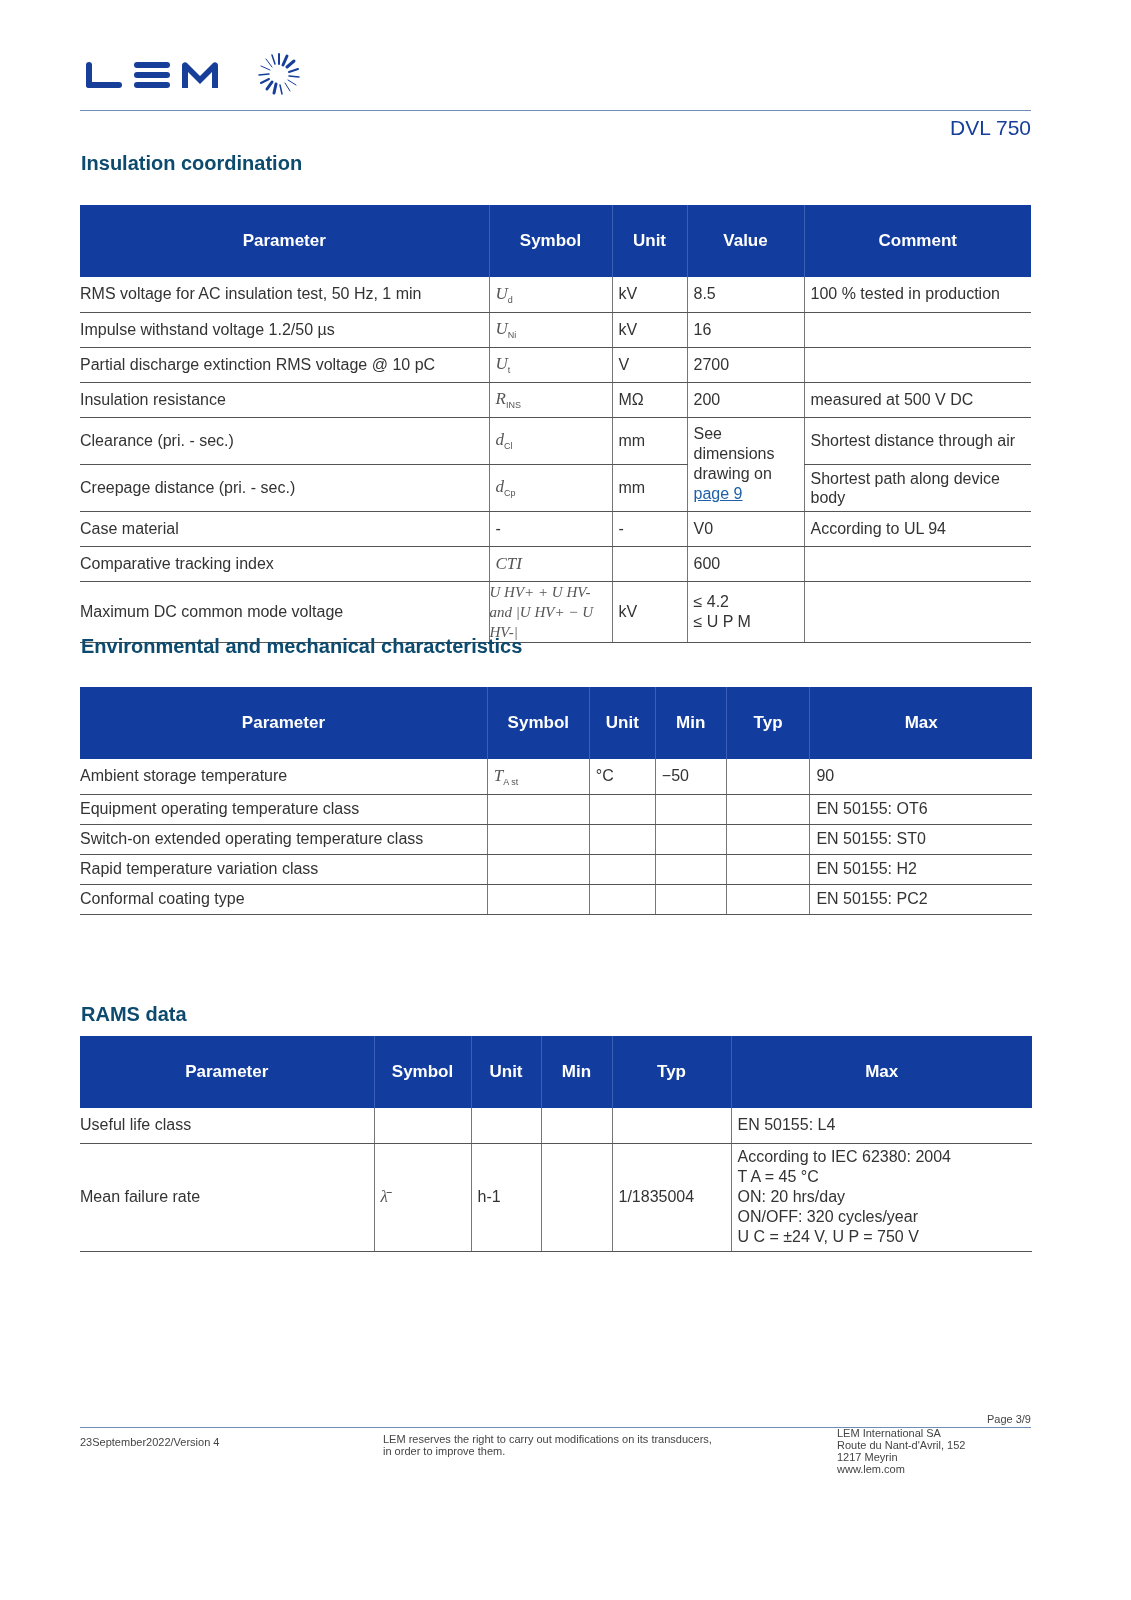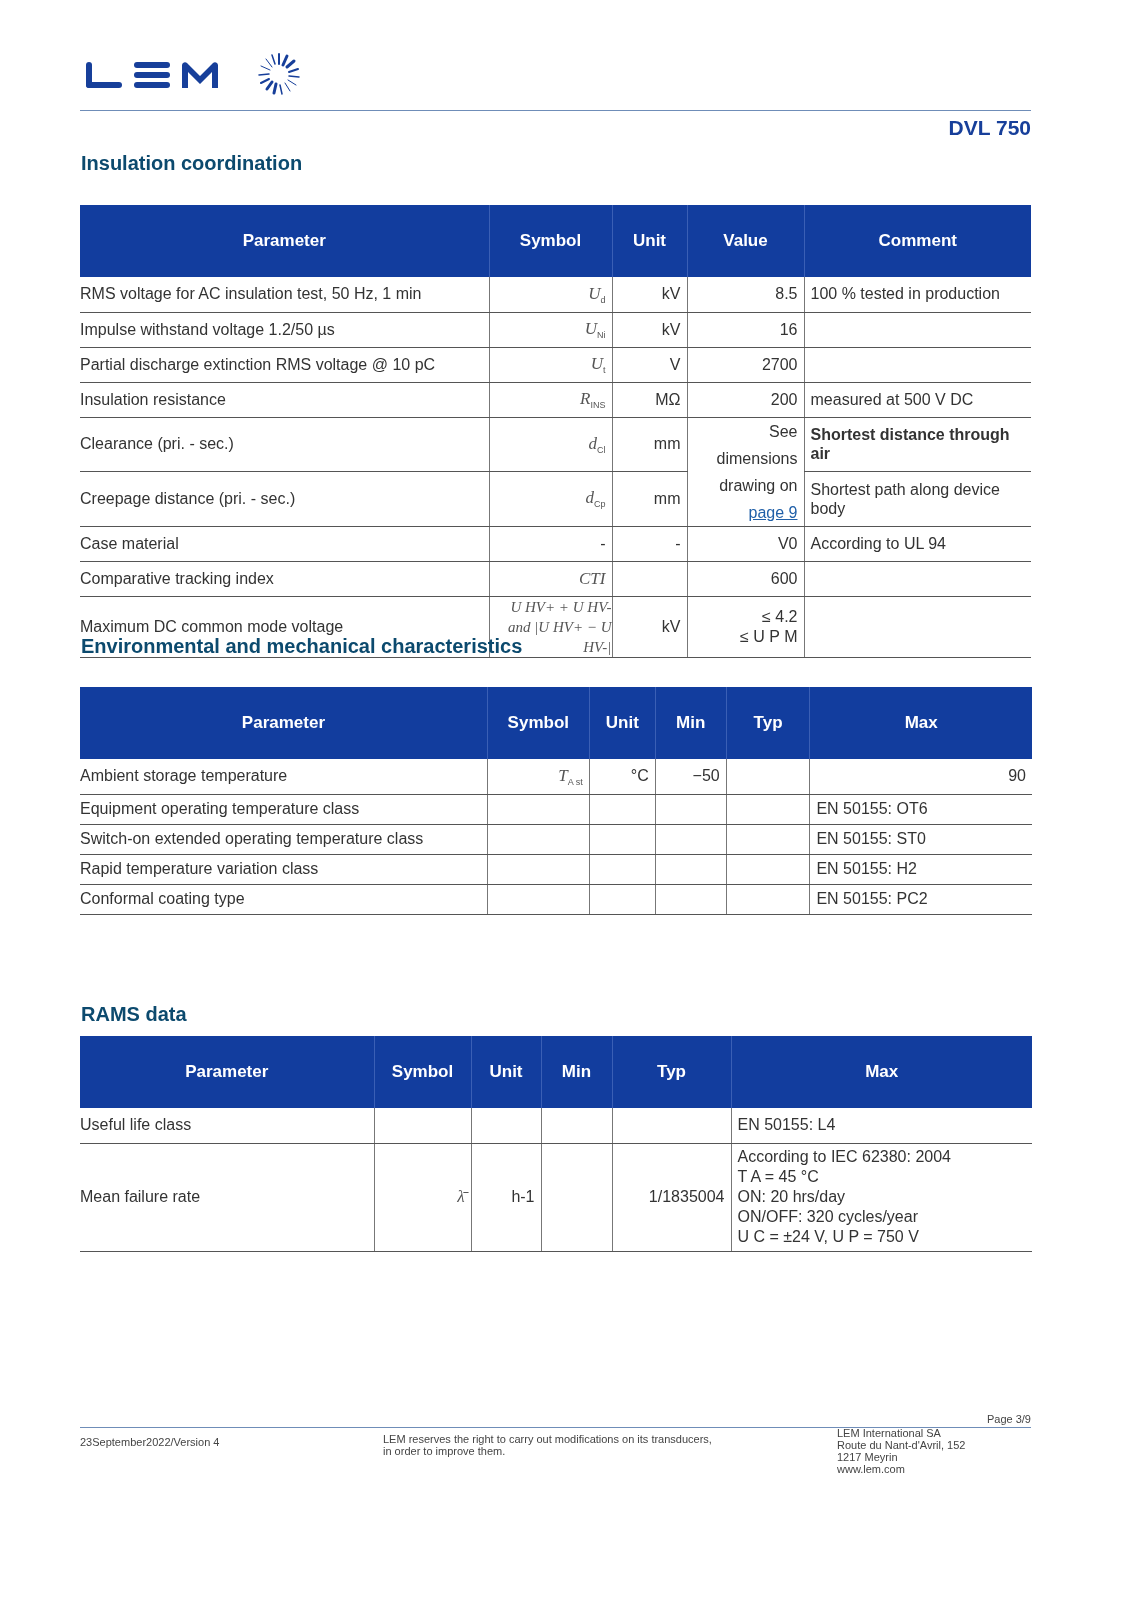--- a/index.html
+++ b/index.html
@@ -2,28 +2,28 @@
 <html><head>
 <meta charset="utf-8">
 <style>
   html, body { margin: 0; padding: 0; background: #ffffff; }
   body {
     width: 1131px; height: 1600px; position: relative; overflow: hidden;
     font-family: "Liberation Sans", sans-serif; color: #333333;
   }
   .logo { position: absolute; left: 84px; top: 48px; }
   .header-rule { position: absolute; left: 80px; top: 110px; width: 951px; height: 1px; background: #6f8db8; }
-  .doc-title { position: absolute; right: 100px; top: 116px; font-size: 21px; font-weight: bold; color: #173f9a; text-align: center; }
+  .doc-title { position: absolute; right: 100px; top: 116px; font-size: 21px; font-weight: normal; color: #173f9a; text-align: center; }
   .section-title { position: absolute; left: 81px; font-size: 20px; font-weight: bold; color: #0c4a6e; }
   table { position: absolute; left: 80px; border-collapse: collapse; font-size: 16px; color: #333; }
   th { background: #123d9e; color: #fff; font-weight: bold; font-size: 17px; height: 40px; border-left: 1px solid #3a5fb5; padding: 16px; text-align: center; }
   th:first-child { border-left: none; }
   td { border-bottom: 1px solid #555; border-left: 1px solid #777; padding: 0 6px; vertical-align: middle; }
   td:first-child { border-left: none; padding-left: 0; }
-  td.c { text-align: right; }
+  td.c { text-align: left; }
   .sym { font-family: "Liberation Serif", serif; font-style: italic; font-size: 17px; color: #555; }
   .sym sub { font-family: "Liberation Sans", sans-serif; font-style: normal; font-size: 9px; }
   .link { color: #1f5fa8; text-decoration: underline; }
   #t1 { width: 951px; top: 205px; }
   #t1 tr.r { height: 35px; }
   #t2 { width: 952px; top: 687px; }
   #t2 tr.r { height: 35px; }
   #t2 tr.s { height: 30px; }
   #t3 { width: 952px; top: 1036px; }
   .footer-rule { position: absolute; left: 80px; top: 1427px; width: 951px; height: 1px; background: #6f8db8; }
@@ -106,25 +106,25 @@
     <td>Insulation resistance</td>
     <td class="c"><span class="sym">R</span><span class="sym"><sub>INS</sub></span></td>
     <td class="c">MΩ</td>
     <td class="c">200</td>
     <td>measured at 500 V DC</td>
   </tr>
   <tr style="height:47px">
     <td>Clearance (pri. - sec.)</td>
     <td class="c"><span class="sym">d</span><span class="sym"><sub>Cl</sub></span></td>
     <td class="c">mm</td>
-    <td class="c" rowspan="2" style="line-height:27px;">
+    <td class="c" rowspan="2" style="line-height:20px;">
       <span>See dimensions drawing on</span><br>
       <span class="link">page 9</span>
     </td>
-    <td style="line-height:19px;font-weight:bold;">Shortest distance through air</td>
+    <td style="line-height:19px;">Shortest distance through air</td>
   </tr>
   <tr style="height:47px">
     <td>Creepage distance (pri. - sec.)</td>
     <td class="c"><span class="sym">d</span><span class="sym"><sub>Cp</sub></span></td>
     <td class="c">mm</td>
     <td style="line-height:19px;">Shortest path along device body</td>
   </tr>
   <tr class="r">
     <td>Case material</td>
     <td class="c">-</td>

